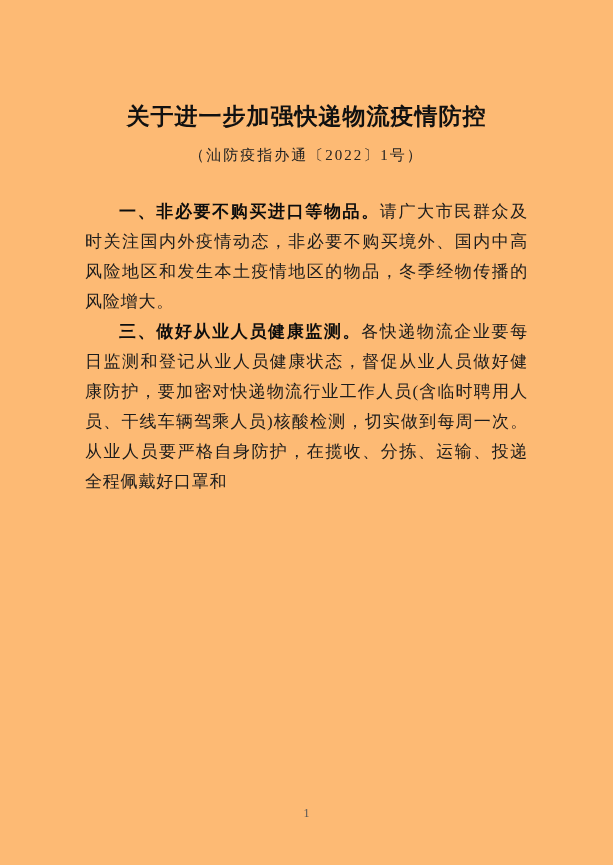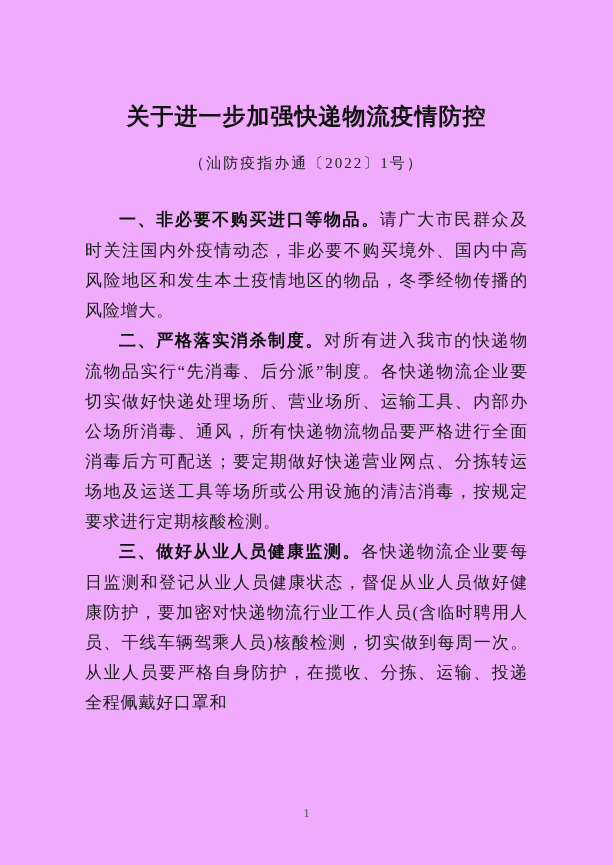--- a/index.html
+++ b/index.html
@@ -1,57 +1,57 @@
 <!DOCTYPE html>
 <html><head>
 <meta charset="utf-8">
 <style>
   * { margin: 0; padding: 0; box-sizing: border-box; }
   html, body { background: #ffffff; }
   .page {
     position: relative;
     width: 613px;
     height: 865px;
-    background: #f0abfc;
+    background: #fdba74;
     font-family: "Liberation Serif", "DejaVu Serif", serif;
     color: #1c1c1c;
     overflow: hidden;
   }
   .doc-title {
     padding-top: 100px;
     text-align: center;
     font-size: 23px;
     font-weight: bold;
     line-height: 33px;
     letter-spacing: 1px;
     color: #111111;
     font-family: "Liberation Serif", "DejaVu Serif", serif;
   }
   .doc-number {
     text-align: center;
-    margin-top: 21px;
+    margin-top: 13px;
     font-size: 15px;
     letter-spacing: 2px;
     color: #222222;
   }
   .body-text {
     margin: 32px 85px 0 85px;
     font-size: 17px;
     line-height: 30px;
     letter-spacing: 0.8px;
     text-align: justify;
     color: #1c1c1c;
   }
   .para {
     text-indent: 2em;
   }
   .para .lead {
     font-weight: bold;
     color: #0d0d0d;
-    font-family: Liberation Mono, monospace;
+    font-family: Liberation Serif, serif;
   }
   .page-number {
     position: absolute;
     bottom: 44px;
     left: 0;
     right: 0;
     text-align: center;
     font-size: 12px;
     color: #555555;
   }
@@ -62,19 +62,18 @@
 <div class="page">
 
   <div class="doc-title">
     <div>关于进一步加强快递物流疫情防控</div>
   </div>
 
   <div class="doc-number">（汕防疫指办通〔2022〕1号）</div>
 
   <div class="body-text" id="paragraphs">
       <p class="para"><span class="lead">一、非必要不购买进口等物品。</span><span>请广大市民群众及时关注国内外疫情动态，非必要不购买境外、国内中高风险地区和发生本土疫情地区的物品，冬季经物传播的风险增大。</span></p>
-      <p class="para"><span class="lead">二、严格落实消杀制度。</span><span>对所有进入我市的快递物流物品实行“先消毒、后分派”制度。各快递物流企业要切实做好快递处理场所、营业场所、运输工具、内部办公场所消毒、通风，所有快递物流物品要严格进行全面消毒后方可配送；要定期做好快递营业网点、分拣转运场地及运送工具等场所或公用设施的清洁消毒，按规定要求进行定期核酸检测。</span></p>
       <p class="para"><span class="lead">三、做好从业人员健康监测。</span><span>各快递物流企业要每日监测和登记从业人员健康状态，督促从业人员做好健康防护，要加密对快递物流行业工作人员(含临时聘用人员、干线车辆驾乘人员)核酸检测，切实做到每周一次。从业人员要严格自身防护，在揽收、分拣、运输、投递全程佩戴好口罩和</span></p>
     </div>
 
   <div class="page-number">1</div>
 
 </div>
 
 </body></html>

